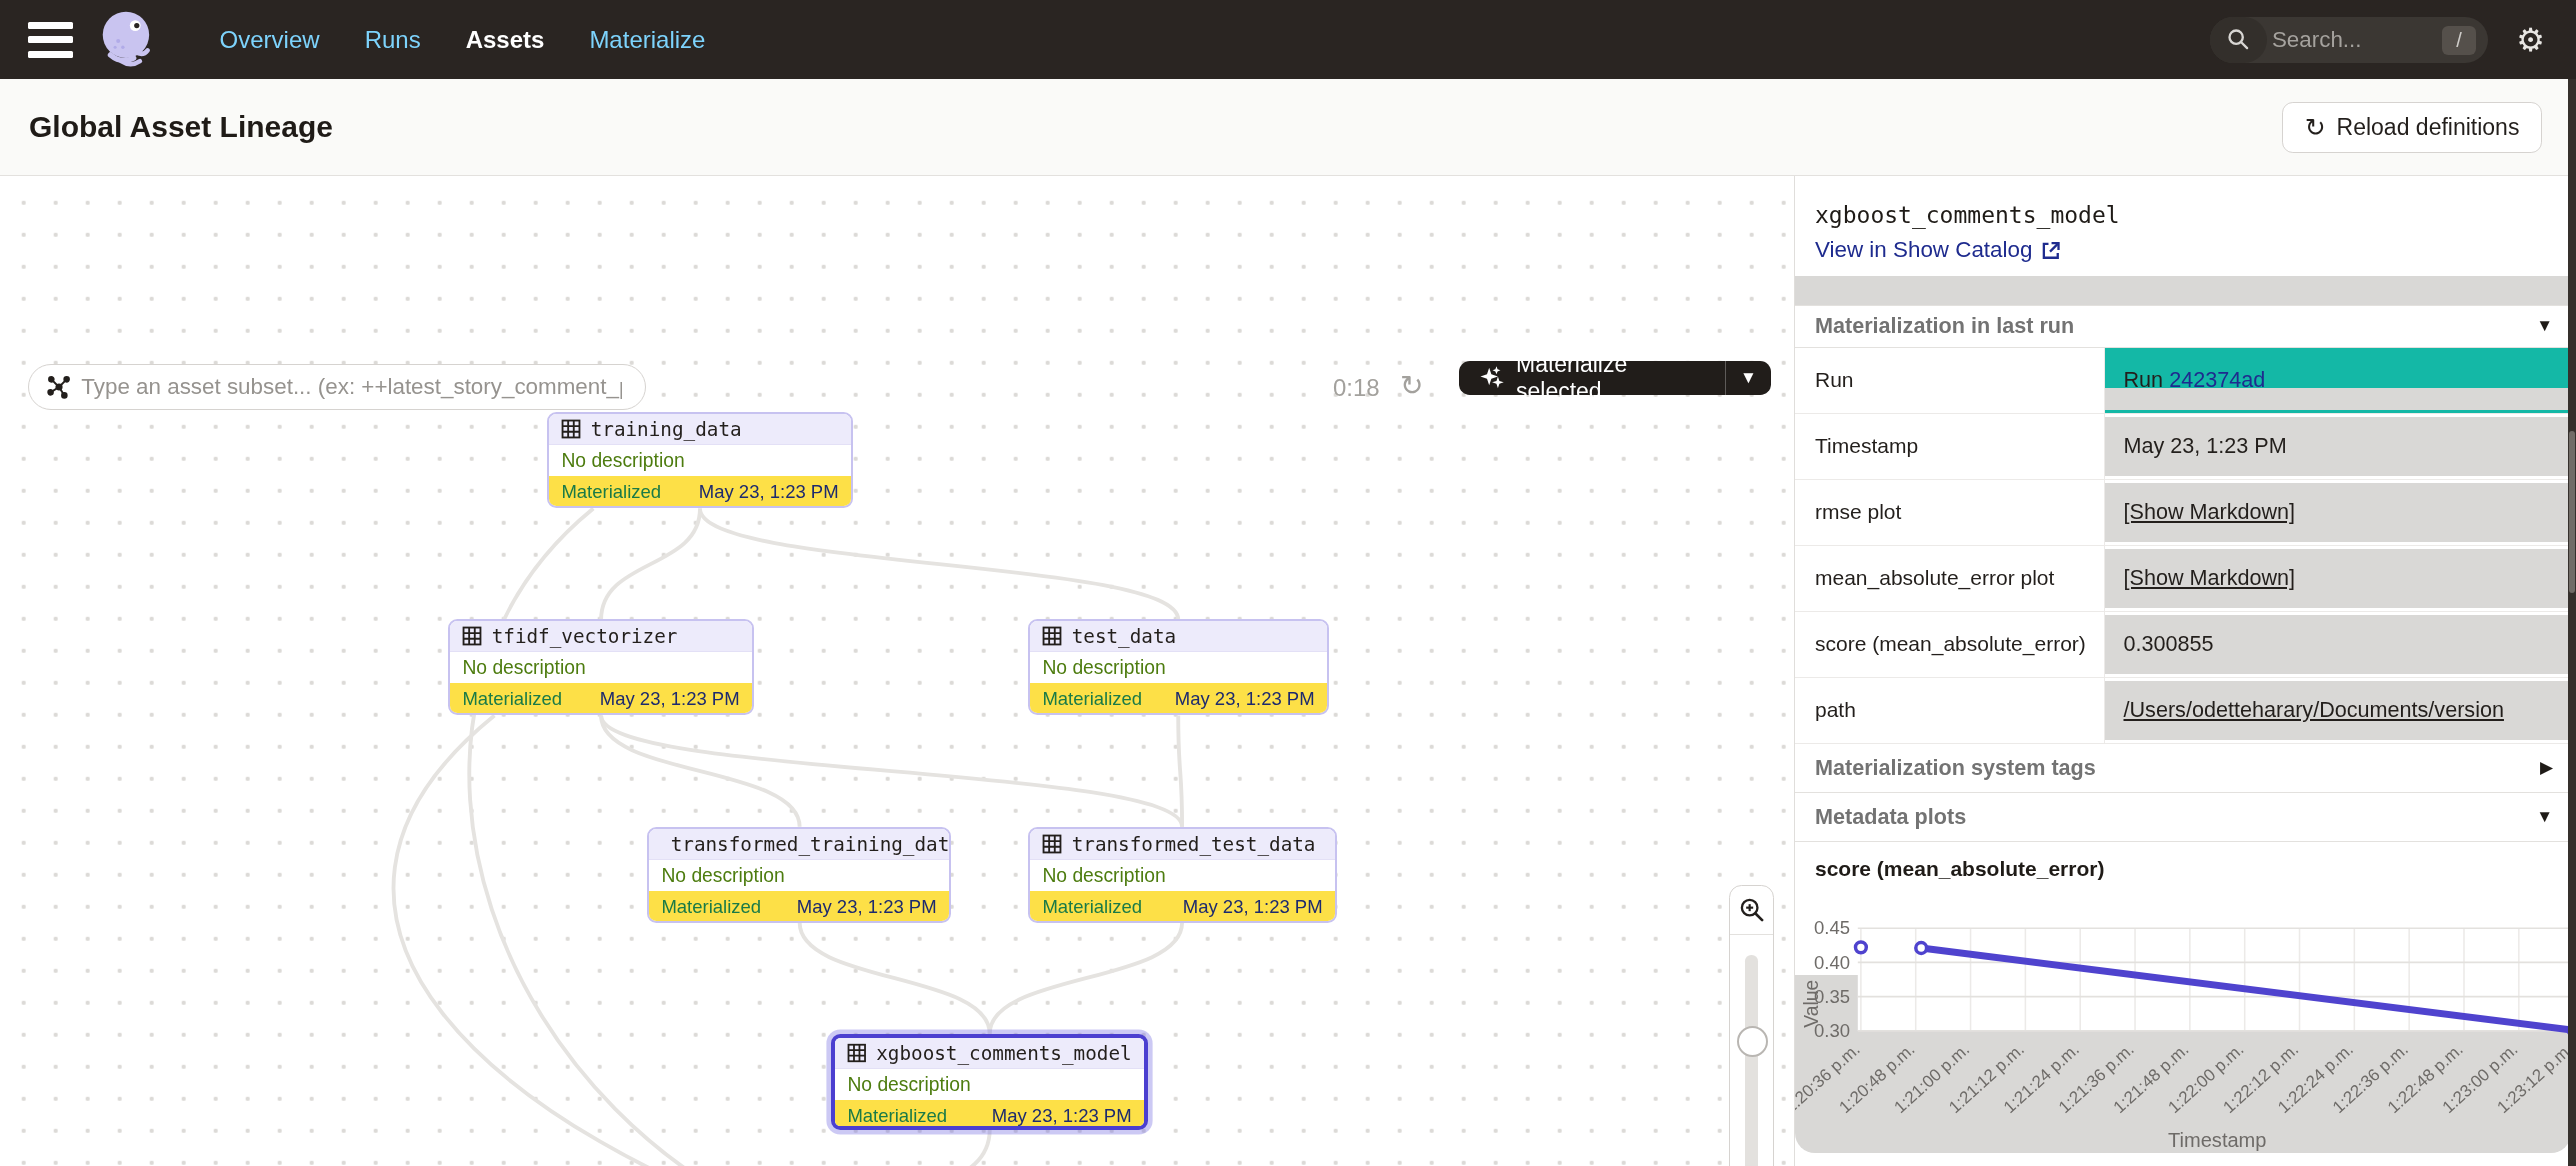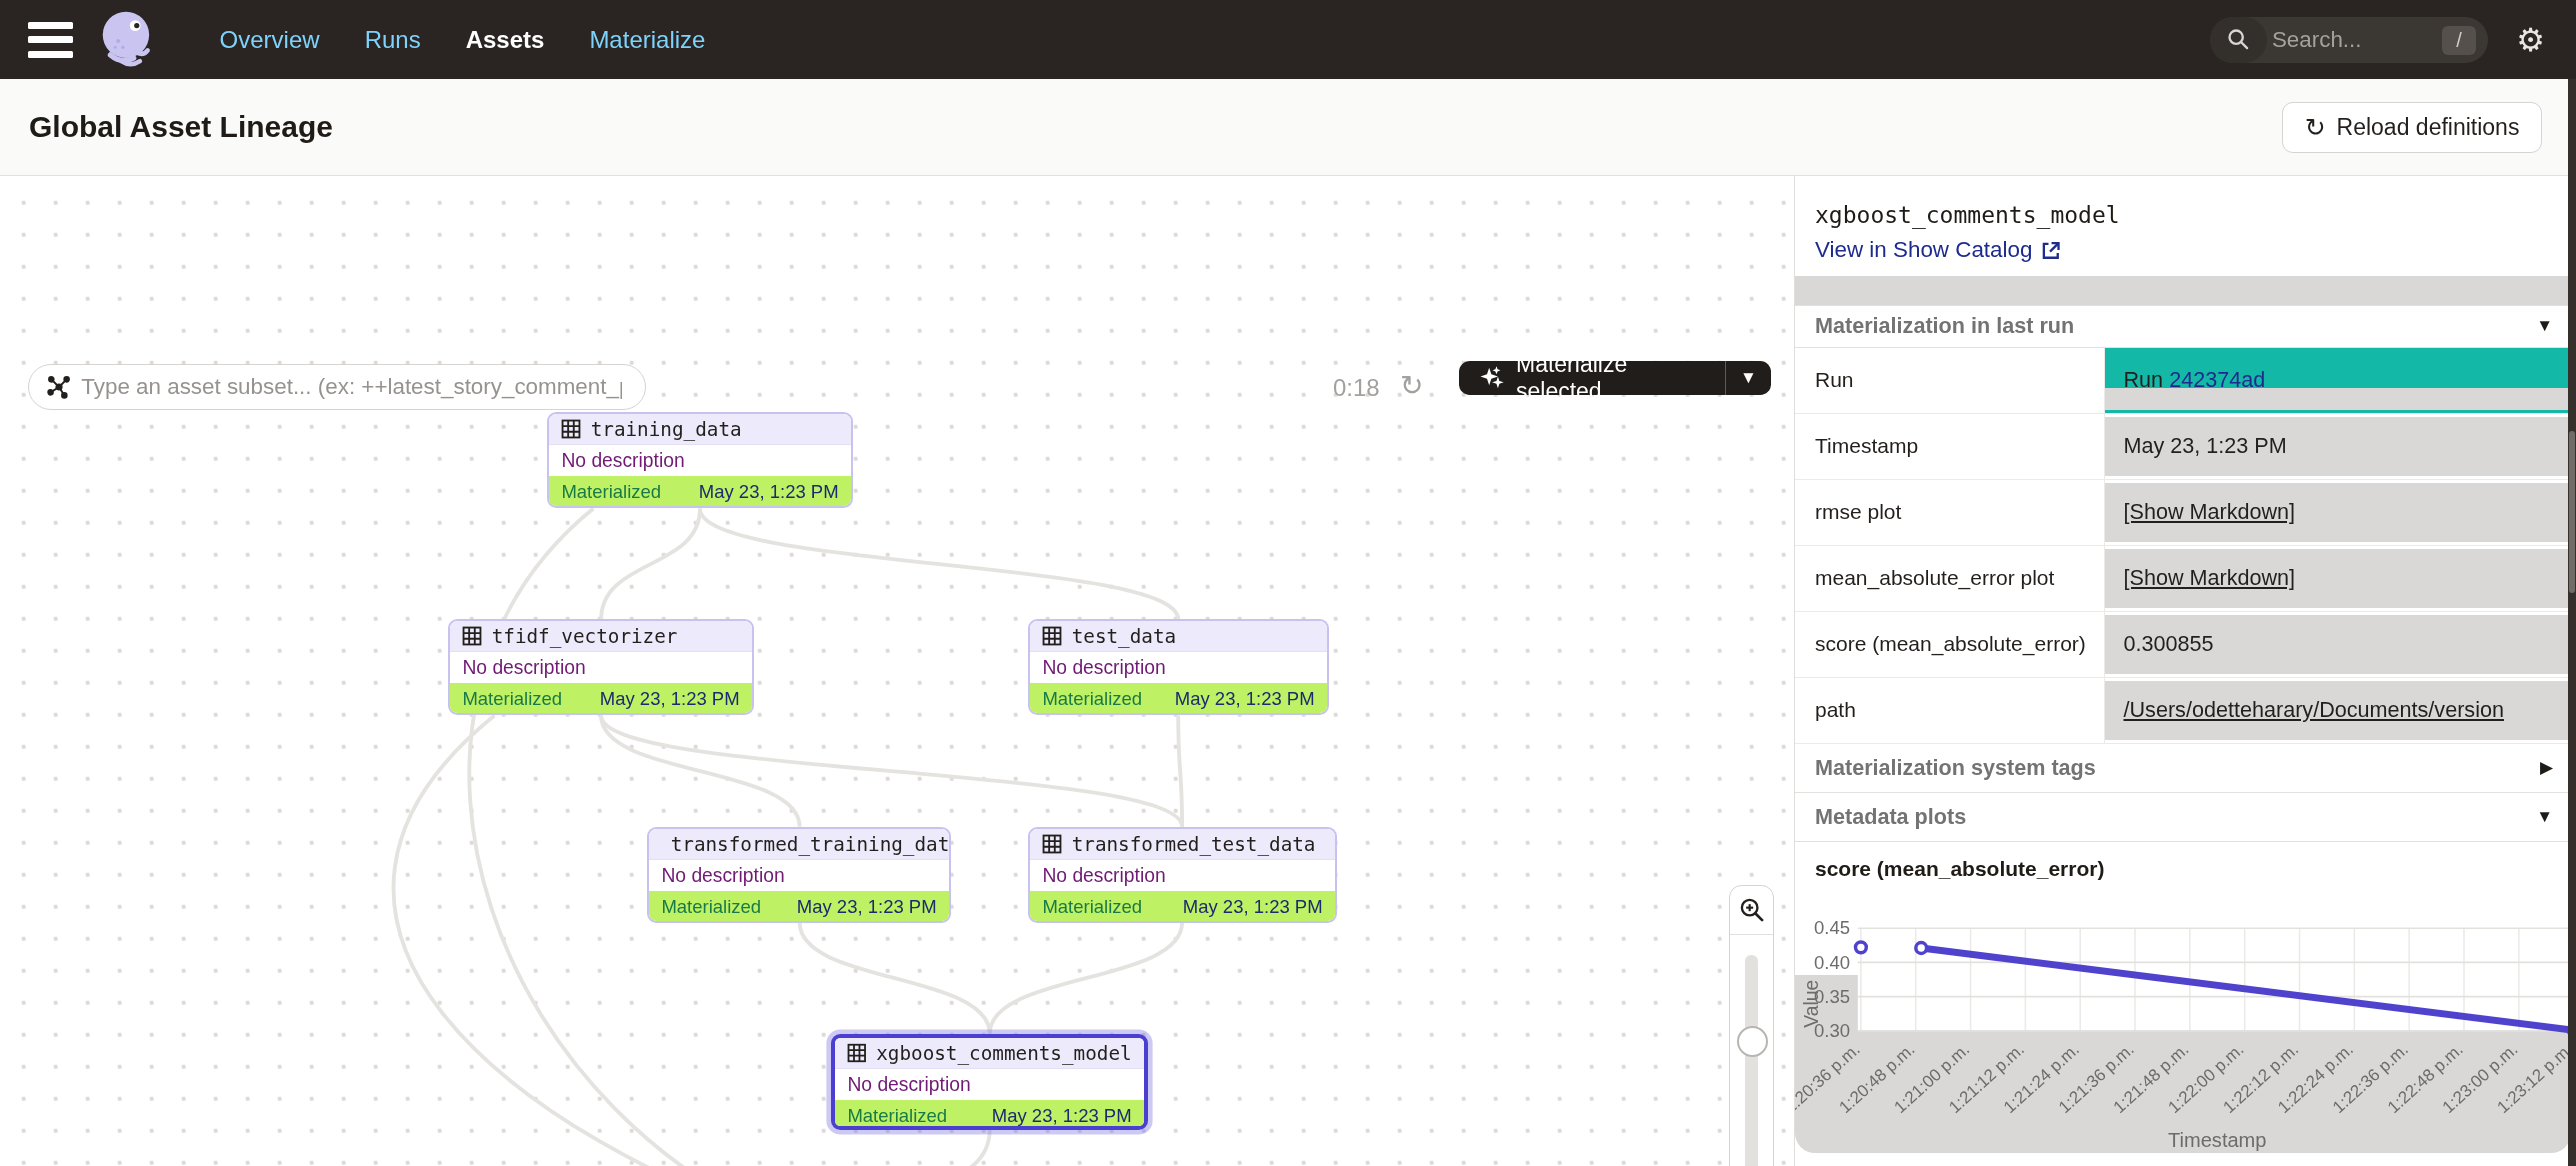--- a/index.html
+++ b/index.html
@@ -69,22 +69,22 @@
   .mat-caret { width:48px; text-align:center; color:#fff; font-size:17px; }
   
   .edges-svg { position:absolute; left:0; top:0; width:1794px; height:991px; z-index:1; }
   .asset-node { position:absolute; z-index:3; background:#fff; border:2.3px solid #C7C2F0;
     border-radius:9.3px; overflow:hidden; cursor:pointer; }
   .asset-node.selected { border:4.6px solid #4B3FD0; box-shadow:0 0 0 4.6px rgba(108,99,224,0.35); }
   .an-head { height:31px; background:#EDEBFB; border-bottom:1.5px solid #E3E0F6;
     display:flex; align-items:center; gap:9.3px; padding:0 12.4px;
     font-family:"DejaVu Sans Mono", monospace; font-size:19.3px; color:#231F1C; }
   .an-body { height:31px; display:flex; align-items:center; padding:0 12.4px;
-    font-size:19.3px; color:#701a75; background:#fff; }
-  .an-foot { height:32px; background:#bef264; display:flex; align-items:center;
+    font-size:19.3px; color:#4d7c0f; background:#fff; }
+  .an-foot { height:32px; background:#fde047; display:flex; align-items:center;
     justify-content:space-between; padding:0 12.4px; font-size:18.5px; }
   .an-status { color:#1A7A47; }
   .an-date { color:#1D2A6E; }
   
   .zoomctl { position:absolute; left:1729px; top:709px; width:45px; z-index:6; }
   .zoombox { background:#fff; border:1.5px solid #D6D3D0; border-radius:12.4px; width:45px; }
   .zoombtn { height:48px; display:flex; align-items:center; justify-content:center; cursor:pointer; }
   .zoomtrack-wrap { height:269px; border-top:1.5px solid #E3E1DE; border-bottom:1.5px solid #E3E1DE;
     position:relative; display:flex; justify-content:center; }
   .zoomtrack { width:12.4px; background:#E3E1DE; border-radius:6.2px; margin:20px 0; }

